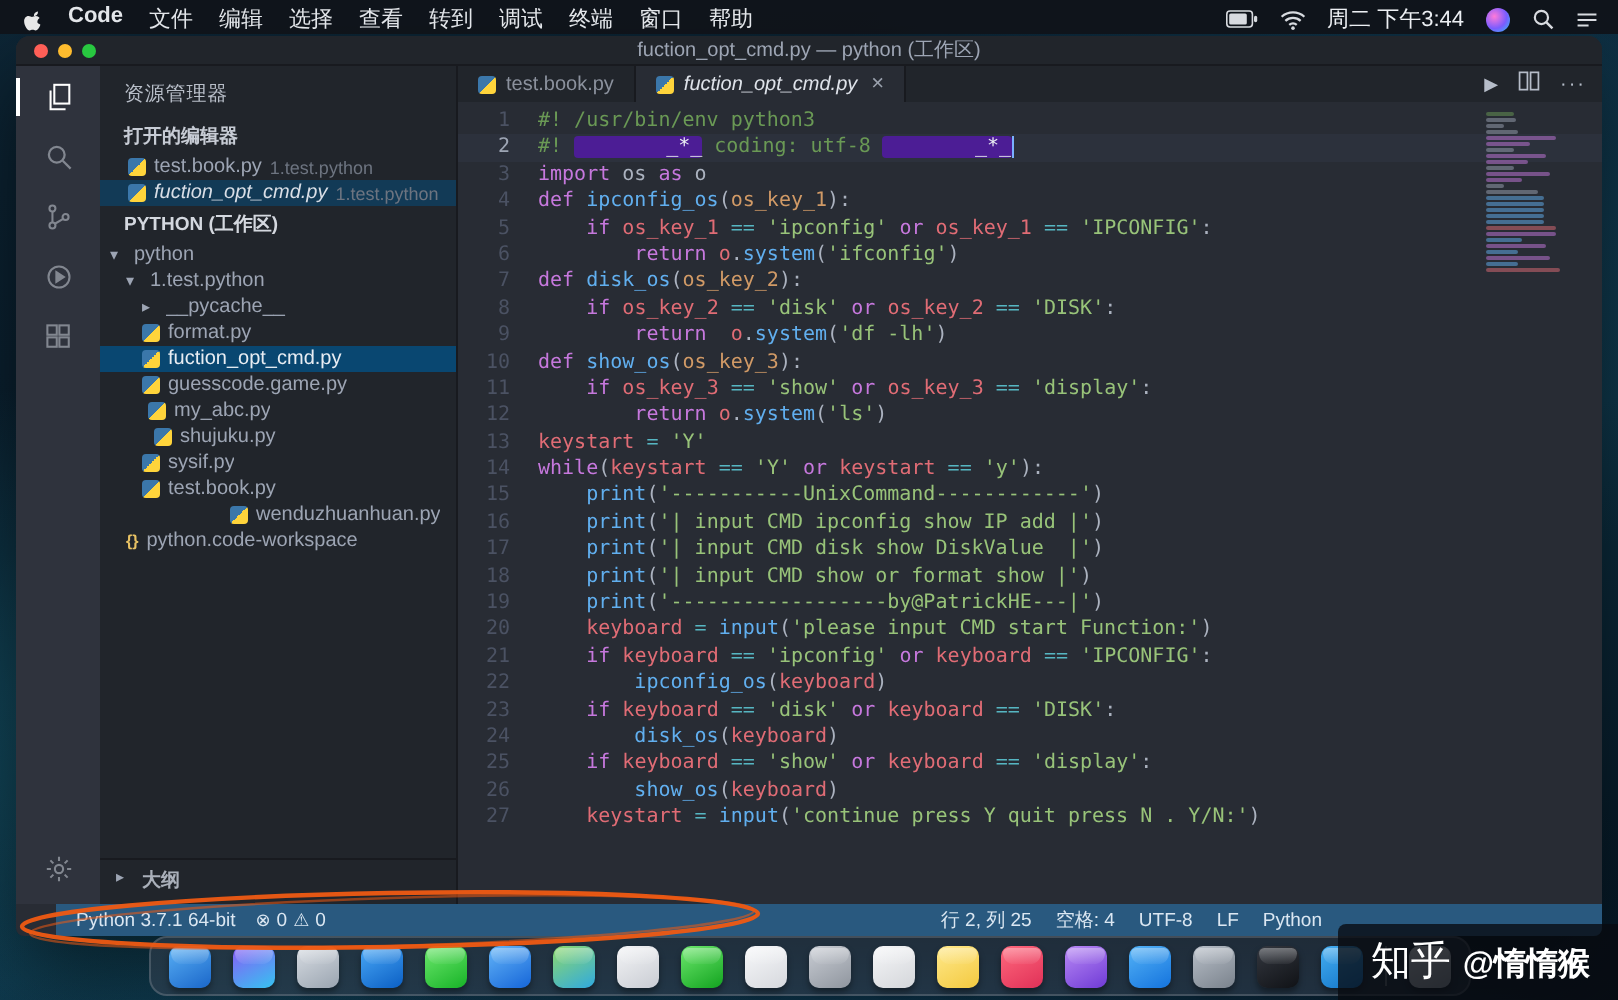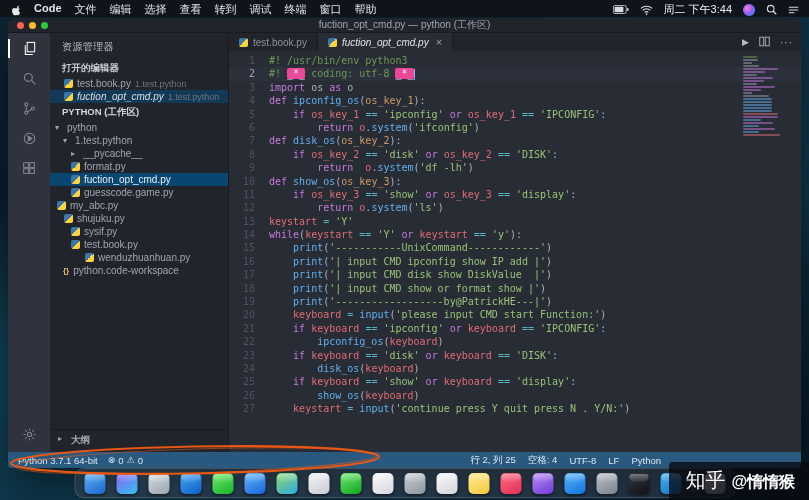--- a/index.html
+++ b/index.html
@@ -80,28 +80,28 @@
   .editorwrap{flex:1;position:relative;background:#282c34;overflow:hidden;padding-top:3px;}
   .code-line{display:flex;height:13.4px;line-height:13.4px;
     font-family:"DejaVu Sans Mono","Liberation Mono",monospace;font-size:10px;}
   .code-line.current{background:#2c313c;}
   .ln{width:26px;padding-right:14px;text-align:right;color:#4b5263;flex:none;}
   .code-line.current .ln{color:#9da5b4;}
   .lc{white-space:pre;}
   .tok-cm{color:#6A9955;} .tok-kw{color:#c678dd;} .tok-st{color:#98c379;}
   .tok-fn{color:#61afef;} .tok-vr{color:#e06c75;} .tok-pr{color:#d19a66;}
   .tok-op{color:#56b6c2;} .tok-tx{color:#abb2bf;}
-  .tok-hl{color:#eef1f5;background:#ec4899;border-radius:2px;}
+  .tok-hl{color:#eef1f5;background:#4c1d95;border-radius:2px;padding-left:46px;}
   .cursor{display:inline-block;width:1px;height:11px;background:#7ab0ff;vertical-align:middle;}
   .minimap{position:absolute;top:3px;right:4px;width:52px;padding:2px 2px;}
   .mm-line{height:2px;margin-bottom:1px;border-radius:1px;}
 
   
   .statusbar{height:16px;flex:none;background:#29597f;color:#dbe7f2;font-size:9.5px;
-    display:flex;align-items:center;padding:0 10px;gap:12px;}
+    display:flex;align-items:center;padding:0 10px;gap:12px;margin-left:20px;}
   .sb-left{display:flex;align-items:center;gap:10px;}
   .sb-right{margin-left:auto;display:flex;align-items:center;gap:12px;margin-right:130px;}
   .sb-item{white-space:nowrap;display:flex;align-items:center;gap:3px;}
   .sb-ic{font-size:9px;}
 
   
   .annotation{position:absolute;left:0;top:438px;z-index:5;pointer-events:none;}
 
   
   .dock{position:absolute;left:50%;transform:translateX(-50%);bottom:2px;height:28px;
@@ -272,37 +272,37 @@
             <span class="tree-label">format.py</span>
           </div>
           <div class="tree-row selected" style="padding-left: 21px;">
             <span class="py-icon"></span>
             <span class="tree-label">fuction_opt_cmd.py</span>
           </div>
           <div class="tree-row" style="padding-left: 21px;">
             <span class="py-icon"></span>
             <span class="tree-label">guesscode.game.py</span>
           </div>
-          <div class="tree-row" style="padding-left: 7px;">
+          <div class="tree-row" style="padding-left: 24px;">
             <span class="py-icon"></span>
             <span class="tree-label">my_abc.py</span>
           </div>
-          <div class="tree-row" style="padding-left: 14px;">
+          <div class="tree-row" style="padding-left: 27px;">
             <span class="py-icon"></span>
             <span class="tree-label">shujuku.py</span>
           </div>
           <div class="tree-row" style="padding-left: 21px;">
             <span class="py-icon"></span>
             <span class="tree-label">sysif.py</span>
           </div>
           <div class="tree-row" style="padding-left: 21px;">
             <span class="py-icon"></span>
             <span class="tree-label">test.book.py</span>
           </div>
-          <div class="tree-row" style="padding-left: 35px;">
+          <div class="tree-row" style="padding-left: 17px; margin-left: 48px;">
             <span class="py-icon"></span>
             <span class="tree-label">wenduzhuanhuan.py</span>
           </div>
           <div class="tree-row" style="padding-left: 13px;">
             <span class="json-icon">{}</span>
             <span class="tree-label">python.code-workspace</span>
           </div>
         </div>
       <div class="sb-spacer"></div>
       <div class="outline-row">

